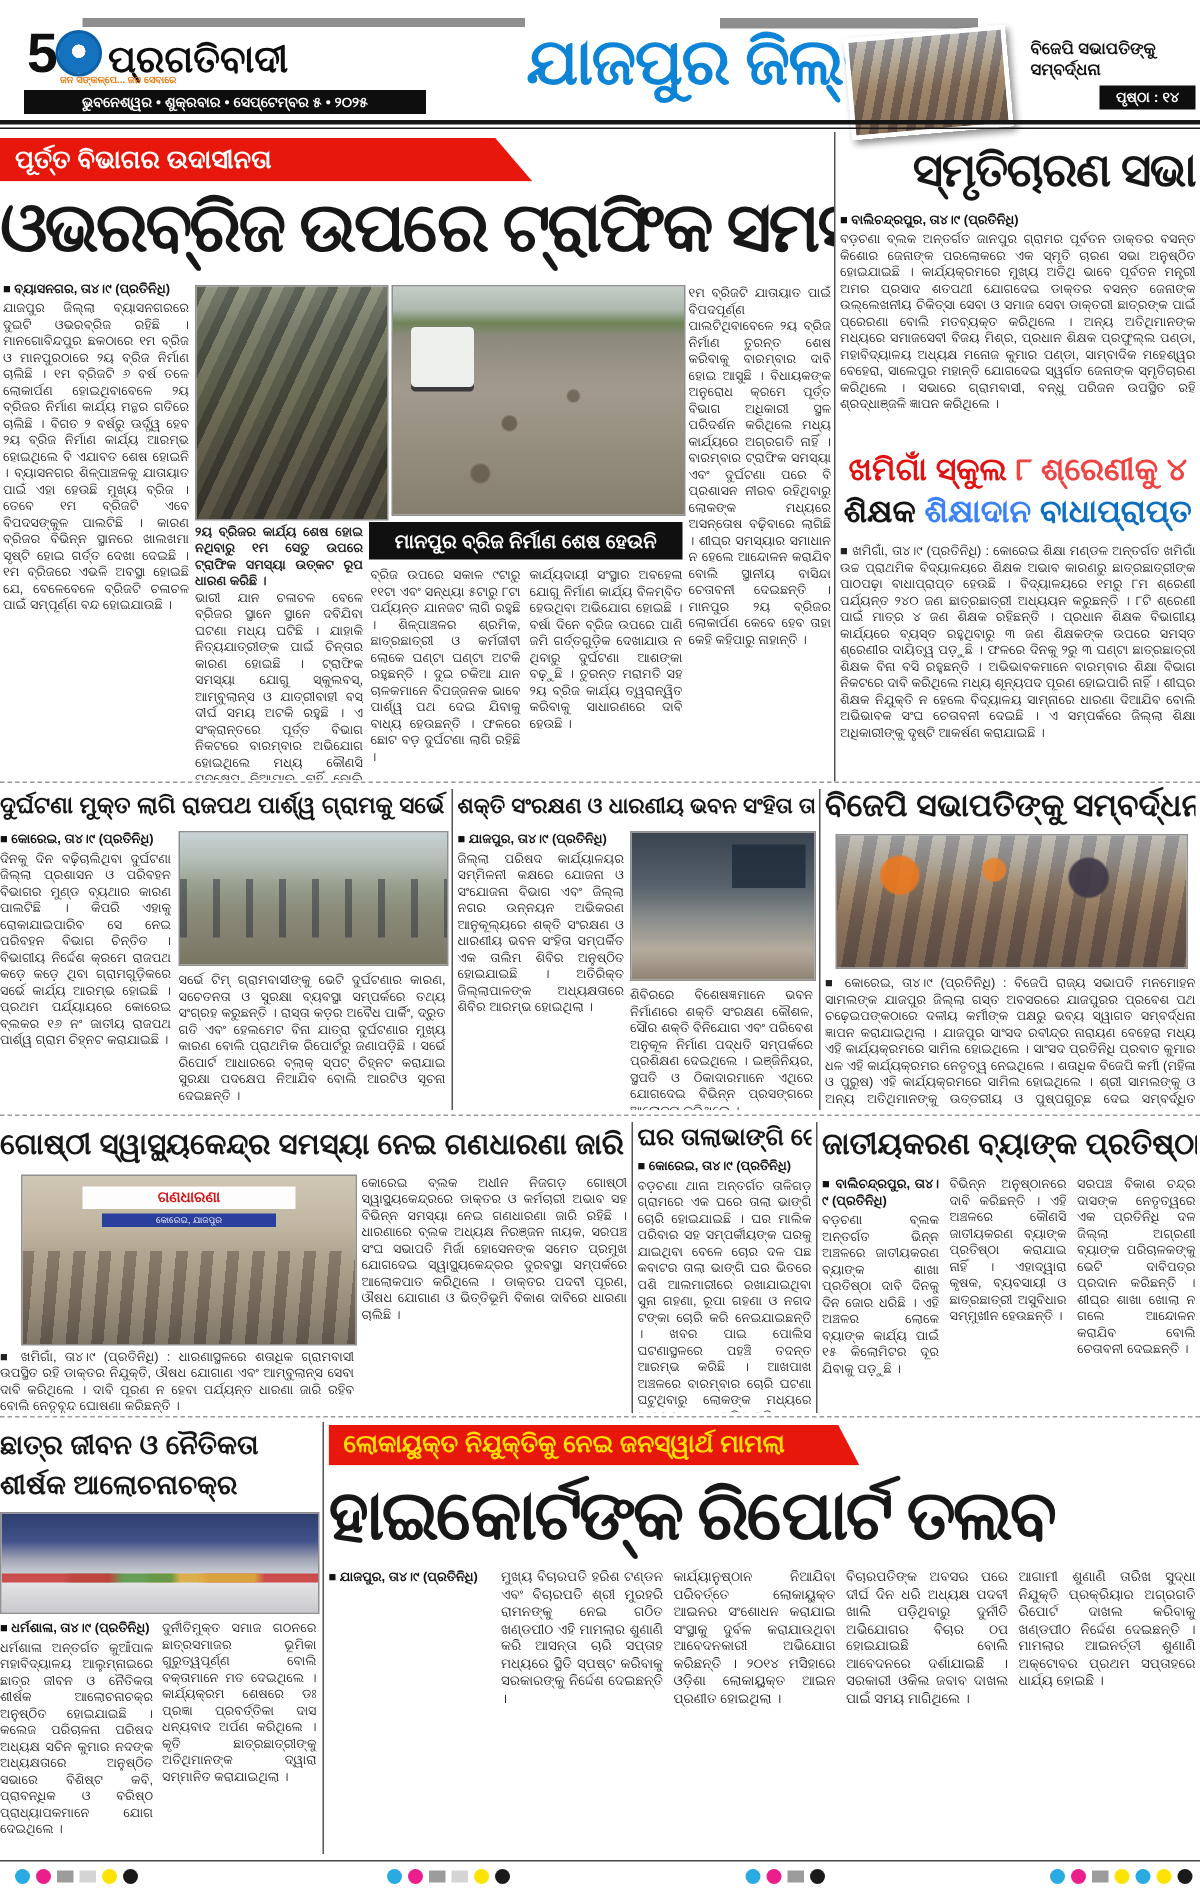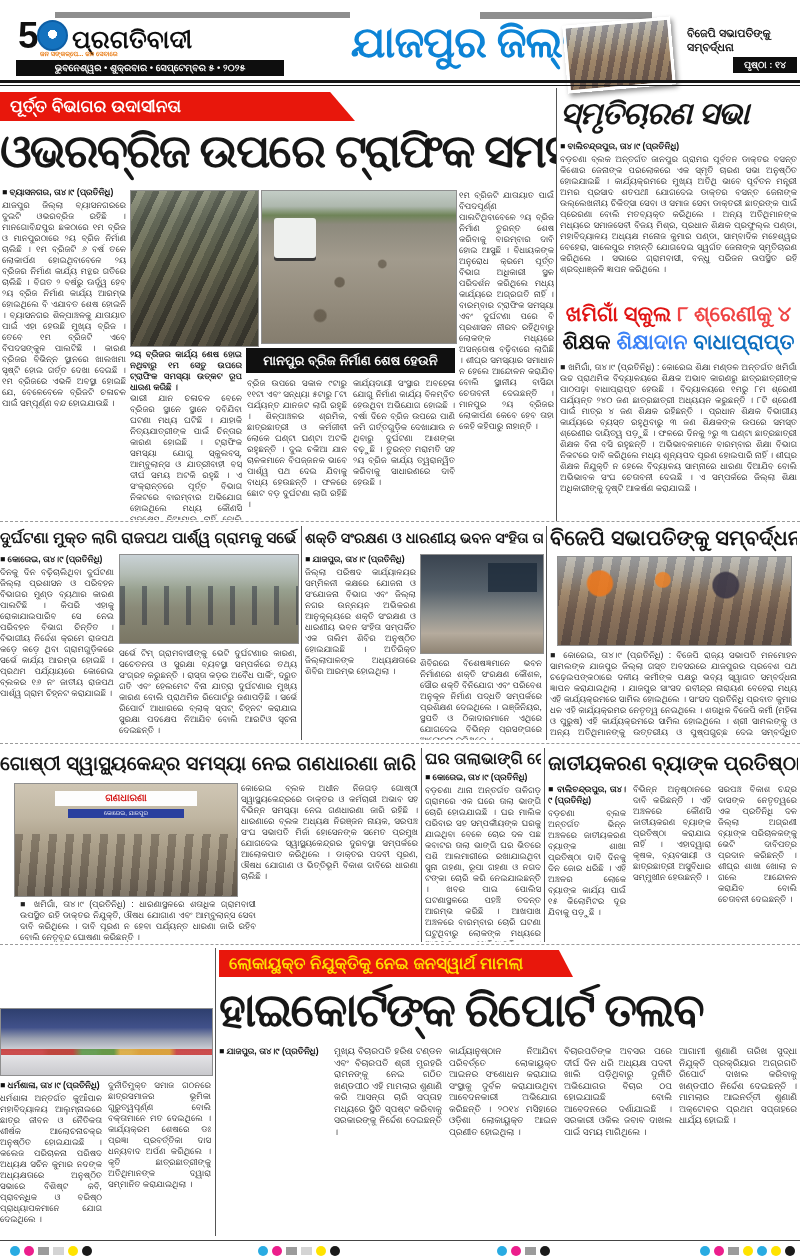--- a/index.html
+++ b/index.html
@@ -114,21 +114,21 @@
   <div class="col" style="left:130px;top:349px;width:112px;height:171px;">
     <div style="font-weight:bold;">୨ୟ ବ୍ରିଜର କାର୍ଯ୍ୟ ଶେଷ ହୋଇ ନଥିବାରୁ ୧ମ ସେତୁ ଉପରେ ଟ୍ରାଫିକ ସମସ୍ୟା ଉତ୍କଟ ରୂପ ଧାରଣ କରିଛି ।</div>
     <span>ଭାରୀ ଯାନ ଚଳାଚଳ ବେଳେ ବ୍ରିଜର ସ୍ଥାନେ ସ୍ଥାନେ ଦବିଯିବା ଘଟଣା ମଧ୍ୟ ଘଟିଛି । ଯାହାକି ନିତ୍ୟଯାତ୍ରୀଙ୍କ ପାଇଁ ଚିନ୍ତାର କାରଣ ହୋଇଛି । ଟ୍ରାଫିକ ସମସ୍ୟା ଯୋଗୁ ସ୍କୁଲବସ୍, ଆମ୍ବୁଲାନ୍ସ ଓ ଯାତ୍ରୀବାହୀ ବସ୍ ଦୀର୍ଘ ସମୟ ଅଟକି ରହୁଛି । ଏ ସଂକ୍ରାନ୍ତରେ ପୂର୍ତ୍ତ ବିଭାଗ ନିକଟରେ ବାରମ୍ବାର ଅଭିଯୋଗ ହୋଇଥିଲେ ମଧ୍ୟ କୌଣସି ପଦକ୍ଷେପ ନିଆଯାଉ ନାହିଁ ବୋଲି ସ୍ଥାନୀୟ ଲୋକେ ଅଭିଯୋଗ କରିଛନ୍ତି ।</span>
   </div>
   <div class="col" style="left:247px;top:378px;width:100px;height:142px;">ବ୍ରିଜ ଉପରେ ସକାଳ ୯ଟାରୁ ୧୧ଟା ଏବଂ ସନ୍ଧ୍ୟା ୫ଟାରୁ ୮ଟା ପର୍ଯ୍ୟନ୍ତ ଯାନଜଟ ଲାଗି ରହୁଛି । ଶିଳ୍ପାଞ୍ଚଳର ଶ୍ରମିକ, ଛାତ୍ରଛାତ୍ରୀ ଓ କର୍ମଜୀବୀ ଲୋକେ ଘଣ୍ଟା ଘଣ୍ଟା ଅଟକି ରହୁଛନ୍ତି । ଦୁଇ ଚକିଆ ଯାନ ଚାଳକମାନେ ବିପଜ୍ଜନକ ଭାବେ ପାର୍ଶ୍ୱ ପଥ ଦେଇ ଯିବାକୁ ବାଧ୍ୟ ହେଉଛନ୍ତି । ଫଳରେ ଛୋଟ ବଡ଼ ଦୁର୍ଘଟଣା ଲାଗି ରହିଛି ।</div>
   <div class="col" style="left:353px;top:378px;width:102px;height:142px;">କାର୍ଯ୍ୟଦାୟୀ ସଂସ୍ଥାର ଅବହେଳା ଯୋଗୁ ନିର୍ମାଣ କାର୍ଯ୍ୟ ବିଳମ୍ବିତ ହେଉଥିବା ଅଭିଯୋଗ ହୋଇଛି । ବର୍ଷା ଦିନେ ବ୍ରିଜ ଉପରେ ପାଣି ଜମି ଗର୍ତ୍ତଗୁଡ଼ିକ ଦେଖାଯାଉ ନ ଥିବାରୁ ଦୁର୍ଘଟଣା ଆଶଙ୍କା ବଢ଼ୁଛି । ତୁରନ୍ତ ମରାମତି ସହ ୨ୟ ବ୍ରିଜ କାର୍ଯ୍ୟ ତ୍ୱରାନ୍ୱିତ କରିବାକୁ ସାଧାରଣରେ ଦାବି ହେଉଛି ।</div>
   <div class="col" style="left:459px;top:190px;width:95px;height:330px;">୧ମ ବ୍ରିଜଟି ଯାତାୟାତ ପାଇଁ ବିପଦପୂର୍ଣ୍ଣ ପାଲଟିଥିବାବେଳେ ୨ୟ ବ୍ରିଜ ନିର୍ମାଣ ତୁରନ୍ତ ଶେଷ କରିବାକୁ ବାରମ୍ବାର ଦାବି ହୋଇ ଆସୁଛି । ବିଧାୟକଙ୍କ ଅନୁରୋଧ କ୍ରମେ ପୂର୍ତ୍ତ ବିଭାଗ ଅଧିକାରୀ ସ୍ଥଳ ପରିଦର୍ଶନ କରିଥିଲେ ମଧ୍ୟ କାର୍ଯ୍ୟରେ ଅଗ୍ରଗତି ନାହିଁ । ବାରମ୍ବାର ଟ୍ରାଫିକ ସମସ୍ୟା ଏବଂ ଦୁର୍ଘଟଣା ପରେ ବି ପ୍ରଶାସନ ନୀରବ ରହିଥିବାରୁ ଲୋକଙ୍କ ମଧ୍ୟରେ ଅସନ୍ତୋଷ ବଢ଼ିବାରେ ଲାଗିଛି । ଶୀଘ୍ର ସମସ୍ୟାର ସମାଧାନ ନ ହେଲେ ଆନ୍ଦୋଳନ କରାଯିବ ବୋଲି ସ୍ଥାନୀୟ ବାସିନ୍ଦା ଚେତାବନୀ ଦେଇଛନ୍ତି । ମାନପୁର ୨ୟ ବ୍ରିଜର ଲୋକାର୍ପଣ କେବେ ହେବ ତାହା କେହି କହିପାରୁ ନାହାନ୍ତି ।</div>
 
   <div class="rule-v" style="left:556px;top:88px;height:433px;"></div>
 
-  <div class="h" style="left:560px;top:92px;width:237px;height:44px;font-size:31px;line-height:44px;text-align:left;letter-spacing:-1px;white-space:nowrap;font-style:italic;">ସ୍ମୃତିଚାରଣ ସଭା</div>
+  <div class="h" style="left:560px;top:92px;width:237px;height:44px;font-size:31px;line-height:44px;text-align:right;letter-spacing:-1px;white-space:nowrap;">ସ୍ମୃତିଚାରଣ ସଭା</div>
   <div class="byline abs" style="left:560px;top:141px;width:237px;">■ ବାଲିଚନ୍ଦ୍ରପୁର, ତା୪।୯ (ପ୍ରତିନିଧି)</div>
   <div class="col" style="left:560px;top:154px;width:237px;height:142px;">ବଡ଼ଚଣା ବ୍ଲକ ଅନ୍ତର୍ଗତ ଜାନପୁର ଗ୍ରାମର ପୂର୍ବତନ ଡାକ୍ତର ବସନ୍ତ କିଶୋର ଜେନାଙ୍କ ପରଲୋକରେ ଏକ ସ୍ମୃତି ଚାରଣ ସଭା ଅନୁଷ୍ଠିତ ହୋଇଯାଇଛି । କାର୍ଯ୍ୟକ୍ରମରେ ମୁଖ୍ୟ ଅତିଥି ଭାବେ ପୂର୍ବତନ ମନ୍ତ୍ରୀ ଅମର ପ୍ରସାଦ ଶତପଥୀ ଯୋଗଦେଇ ଡାକ୍ତର ବସନ୍ତ ଜେନାଙ୍କ ଉଲ୍ଲେଖନୀୟ ଚିକିତ୍ସା ସେବା ଓ ସମାଜ ସେବା ଡାକ୍ତରୀ ଛାତ୍ରଙ୍କ ପାଇଁ ପ୍ରେରଣା ବୋଲି ମତବ୍ୟକ୍ତ କରିଥିଲେ । ଅନ୍ୟ ଅତିଥିମାନଙ୍କ ମଧ୍ୟରେ ସମାଜସେବୀ ବିଜୟ ମିଶ୍ର, ପ୍ରଧାନ ଶିକ୍ଷକ ପ୍ରଫୁଲ୍ଲ ପଣ୍ଡା, ମହାବିଦ୍ୟାଳୟ ଅଧ୍ୟକ୍ଷ ମନୋଜ କୁମାର ପଣ୍ଡା, ସାମ୍ବାଦିକ ମହେଶ୍ୱର ବେହେରା, ସାଲେପୁର ମହାନ୍ତି ଯୋଗଦେଇ ସ୍ୱର୍ଗତ ଜେନାଙ୍କ ସ୍ମୃତିଚାରଣ କରିଥିଲେ । ସଭାରେ ଗ୍ରାମବାସୀ, ବନ୍ଧୁ ପରିଜନ ଉପସ୍ଥିତ ରହି ଶ୍ରଦ୍ଧାଞ୍ଜଳି ଜ୍ଞାପନ କରିଥିଲେ ।</div>
 
   <div class="h" style="left:560px;top:300px;width:237px;height:58px;font-size:21px;line-height:28px;text-align:center;white-space:nowrap;">
     <div>
       <span style="color:#e01313;">ଖମିଗାଁ ସ୍କୁଲ</span>
       <span style="color:#ef4444;">୮ ଶ୍ରେଣୀକୁ ୪</span>
     </div>
     <div>
       <span style="color:#141414;">ଶିକ୍ଷକ</span>
@@ -165,21 +165,21 @@
   <div class="col" style="left:550px;top:650px;width:247px;height:90px;">■ କୋରେଇ, ତା୪।୯ (ପ୍ରତିନିଧି) : ବିଜେପି ରାଜ୍ୟ ସଭାପତି ମନମୋହନ ସାମଲଙ୍କ ଯାଜପୁର ଜିଲ୍ଲା ଗସ୍ତ ଅବସରରେ ଯାଜପୁରର ପ୍ରବେଶ ପଥ ଚଢ଼େଇପଙ୍କଠାରେ ଦଳୀୟ କର୍ମୀଙ୍କ ପକ୍ଷରୁ ଭବ୍ୟ ସ୍ୱାଗତ ସମ୍ବର୍ଦ୍ଧନା ଜ୍ଞାପନ କରାଯାଇଥିଲା । ଯାଜପୁର ସାଂସଦ ରବୀନ୍ଦ୍ର ନାରାୟଣ ବେହେରା ମଧ୍ୟ ଏହି କାର୍ଯ୍ୟକ୍ରମରେ ସାମିଲ ହୋଇଥିଲେ । ସାଂସଦ ପ୍ରତିନିଧି ପ୍ରବାତ କୁମାର ଧଳ ଏହି କାର୍ଯ୍ୟକ୍ରମର ନେତୃତ୍ୱ ନେଇଥିଲେ । ଶତାଧିକ ବିଜେପି କର୍ମୀ (ମହିଳା ଓ ପୁରୁଷ) ଏହି କାର୍ଯ୍ୟକ୍ରମରେ ସାମିଲ ହୋଇଥିଲେ । ଶ୍ରୀ ସାମଲଙ୍କୁ ଓ ଅନ୍ୟ ଅତିଥିମାନଙ୍କୁ ଉତ୍ତରୀୟ ଓ ପୁଷ୍ପଗୁଚ୍ଛ ଦେଇ ସମ୍ବର୍ଦ୍ଧିତ କରାଯାଇଥିଲା ।</div>
 
   <div class="rule-h-dash" style="left:0;top:743px;width:800px;"></div>
 
   <div class="h" style="left:0;top:748px;width:418px;height:30px;font-size:19.5px;line-height:30px;white-space:nowrap;">ଗୋଷ୍ଠୀ ସ୍ୱାସ୍ଥ୍ୟକେନ୍ଦ୍ର ସମସ୍ୟା ନେଇ ଗଣଧାରଣା ଜାରି</div>
   <div class="photo ph-dharna" style="left:14px;top:783px;width:222px;height:112px;">
     <div style="position:absolute;left:18%;top:6%;width:64%;height:15px;background:#fdfdfd;display:flex;align-items:center;justify-content:center;font-size:10px;font-weight:800;color:#d41414;">ଗଣଧାରଣା</div>
     <div style="position:absolute;left:24%;top:22%;width:52%;height:9px;background:#2a3f9e;display:flex;align-items:center;justify-content:center;font-size:6px;color:#fff;">କୋରେଇ, ଯାଜପୁର</div>
   </div>
   <div class="col" style="left:241px;top:783px;width:177px;height:159px;">କୋରେଇ ବ୍ଲକ ଅଧୀନ ନିଜଗଡ଼ ଗୋଷ୍ଠୀ ସ୍ୱାସ୍ଥ୍ୟକେନ୍ଦ୍ରରେ ଡାକ୍ତର ଓ କର୍ମଚାରୀ ଅଭାବ ସହ ବିଭିନ୍ନ ସମସ୍ୟା ନେଇ ଗଣଧାରଣା ଜାରି ରହିଛି । ଧାରଣାରେ ବ୍ଲକ ଅଧ୍ୟକ୍ଷ ନିରଞ୍ଜନ ନାୟକ, ସରପଞ୍ଚ ସଂଘ ସଭାପତି ମିର୍ଜା ହୋସେନଙ୍କ ସମେତ ପ୍ରମୁଖ ଯୋଗଦେଇ ସ୍ୱାସ୍ଥ୍ୟକେନ୍ଦ୍ରର ଦୁରବସ୍ଥା ସମ୍ପର୍କରେ ଆଲୋକପାତ କରିଥିଲେ । ଡାକ୍ତର ପଦବୀ ପୂରଣ, ଔଷଧ ଯୋଗାଣ ଓ ଭିତ୍ତିଭୂମି ବିକାଶ ଦାବିରେ ଧାରଣା ଚାଲିଛି ।</div>
-  <div class="col" style="left:0;top:899px;width:236px;height:43px;padding-left:20px;">■ ଖମିଗାଁ, ତା୪।୯ (ପ୍ରତିନିଧି) : ଧାରଣାସ୍ଥଳରେ ଶତାଧିକ ଗ୍ରାମବାସୀ ଉପସ୍ଥିତ ରହି ଡାକ୍ତର ନିଯୁକ୍ତି, ଔଷଧ ଯୋଗାଣ ଏବଂ ଆମ୍ବୁଲାନ୍ସ ସେବା ଦାବି କରିଥିଲେ । ଦାବି ପୂରଣ ନ ହେବା ପର୍ଯ୍ୟନ୍ତ ଧାରଣା ଜାରି ରହିବ ବୋଲି ନେତୃବୃନ୍ଦ ଘୋଷଣା କରିଛନ୍ତି ।</div>
+  <div class="col" style="left:0;top:899px;width:236px;height:43px;">■ ଖମିଗାଁ, ତା୪।୯ (ପ୍ରତିନିଧି) : ଧାରଣାସ୍ଥଳରେ ଶତାଧିକ ଗ୍ରାମବାସୀ ଉପସ୍ଥିତ ରହି ଡାକ୍ତର ନିଯୁକ୍ତି, ଔଷଧ ଯୋଗାଣ ଏବଂ ଆମ୍ବୁଲାନ୍ସ ସେବା ଦାବି କରିଥିଲେ । ଦାବି ପୂରଣ ନ ହେବା ପର୍ଯ୍ୟନ୍ତ ଧାରଣା ଜାରି ରହିବ ବୋଲି ନେତୃବୃନ୍ଦ ଘୋଷଣା କରିଛନ୍ତି ।</div>
 
   <div class="rule-v" style="left:421px;top:748px;height:194px;"></div>
 
   <div class="h" style="left:425px;top:749px;width:116px;height:20px;font-size:16px;line-height:20px;white-space:nowrap;">ଘର ତାଲାଭାଙ୍ଗି ଚୋରି</div>
   <div class="col" style="left:425px;top:772px;width:116px;height:170px;">
     <div class="byline">■ କୋରେଇ, ତା୪।୯ (ପ୍ରତିନିଧି)</div>
     <span>ବଡ଼ଚଣା ଥାନା ଅନ୍ତର୍ଗତ ତାଳିଗଡ଼ ଗ୍ରାମରେ ଏକ ଘରେ ତାଲା ଭାଙ୍ଗି ଚୋରି ହୋଇଯାଇଛି । ଘର ମାଲିକ ପରିବାର ସହ ସମ୍ପର୍କୀୟଙ୍କ ଘରକୁ ଯାଇଥିବା ବେଳେ ଚୋର ଦଳ ପଛ କବାଟର ତାଲା ଭାଙ୍ଗି ଘର ଭିତରେ ପଶି ଆଲମାରୀରେ ରଖାଯାଇଥିବା ସୁନା ଗହଣା, ରୂପା ଗହଣା ଓ ନଗଦ ଟଙ୍କା ଚୋରି କରି ନେଇଯାଇଛନ୍ତି । ଖବର ପାଇ ପୋଲିସ ଘଟଣାସ୍ଥଳରେ ପହଞ୍ଚି ତଦନ୍ତ ଆରମ୍ଭ କରିଛି । ଆଖପାଖ ଅଞ୍ଚଳରେ ବାରମ୍ବାର ଚୋରି ଘଟଣା ଘଟୁଥିବାରୁ ଲୋକଙ୍କ ମଧ୍ୟରେ ଆତଙ୍କ ଖେଳିଯାଇଛି । ରାତ୍ରିକାଳୀନ ପେଟ୍ରୋଲିଂ ବ୍ୟବସ୍ଥା ଜୋରଦାର କରିବାକୁ ଗ୍ରାମବାସୀ ଦାବି କରିଛନ୍ତି । ପୋଲିସ କୁକୁର ସହାୟତାରେ ଚୋରଙ୍କ ସନ୍ଧାନ ଚାଲିଛି ।</span>
   </div>
 
   <div class="rule-v" style="left:544px;top:748px;height:194px;"></div>
@@ -187,20 +187,24 @@
   <div class="h" style="left:548px;top:748px;width:250px;height:30px;font-size:20px;line-height:30px;text-align:center;white-space:nowrap;">ଜାତୀୟକରଣ ବ୍ୟାଙ୍କ ପ୍ରତିଷ୍ଠା ଦାବି</div>
   <div class="col" style="left:548px;top:784px;width:78px;height:158px;">
     <div class="byline">■ ବାଲିଚନ୍ଦ୍ରପୁର, ତା୪।୯ (ପ୍ରତିନିଧି)</div>
     <span>ବଡ଼ଚଣା ବ୍ଲକ ଅନ୍ତର୍ଗତ ଭିନ୍ନ ଅଞ୍ଚଳରେ ଜାତୀୟକରଣ ବ୍ୟାଙ୍କ ଶାଖା ପ୍ରତିଷ୍ଠା ଦାବି ଦିନକୁ ଦିନ ଜୋର ଧରିଛି । ଏହି ଅଞ୍ଚଳର ଲୋକେ ବ୍ୟାଙ୍କ କାର୍ଯ୍ୟ ପାଇଁ ୧୫ କିଲୋମିଟର ଦୂର ଯିବାକୁ ପଡ଼ୁଛି ।</span>
   </div>
   <div class="col" style="left:633px;top:784px;width:78px;height:158px;">ବିଭିନ୍ନ ଅନୁଷ୍ଠାନରେ ଦାବି କରିଛନ୍ତି । ଏହି ଅଞ୍ଚଳରେ କୌଣସି ଜାତୀୟକରଣ ବ୍ୟାଙ୍କ ପ୍ରତିଷ୍ଠା କରାଯାଇ ନାହିଁ । ଏହାଦ୍ୱାରା କୃଷକ, ବ୍ୟବସାୟୀ ଓ ଛାତ୍ରଛାତ୍ରୀ ଅସୁବିଧାର ସମ୍ମୁଖୀନ ହେଉଛନ୍ତି ।</div>
   <div class="col" style="left:718px;top:784px;width:79px;height:158px;">ସରପଞ୍ଚ ବିକାଶ ଚନ୍ଦ୍ର ଦାସଙ୍କ ନେତୃତ୍ୱରେ ଏକ ପ୍ରତିନିଧି ଦଳ ଜିଲ୍ଲା ଅଗ୍ରଣୀ ବ୍ୟାଙ୍କ ପରିଚାଳକଙ୍କୁ ଭେଟି ଦାବିପତ୍ର ପ୍ରଦାନ କରିଛନ୍ତି । ଶୀଘ୍ର ଶାଖା ଖୋଲା ନ ଗଲେ ଆନ୍ଦୋଳନ କରାଯିବ ବୋଲି ଚେତାବନୀ ଦେଇଛନ୍ତି ।</div>
 
   <div class="rule-h-dash" style="left:0;top:944px;width:800px;"></div>
 
+  <div class="h" style="left:0;top:950px;width:212px;height:54px;font-size:18px;line-height:27px;white-space:nowrap;">
+    <div>ଛାତ୍ର ଜୀବନ ଓ ନୈତିକତା</div>
+    <div>ଶୀର୍ଷକ ଆଲୋଚନାଚକ୍ର</div>
+  </div>
   <div class="photo ph-seminar" style="left:0;top:1008px;width:211px;height:66px;"></div>
   <div class="col" style="left:0;top:1080px;width:102px;height:156px;">
     <div class="byline">■ ଧର୍ମଶାଳା, ତା୪।୯ (ପ୍ରତିନିଧି)</div>
     <span>ଧର୍ମଶାଳା ଅନ୍ତର୍ଗତ କୁଆଁପାଳ ମହାବିଦ୍ୟାଳୟ ଆଲୁମ୍ନାଇରେ ଛାତ୍ର ଜୀବନ ଓ ନୈତିକତା ଶୀର୍ଷକ ଆଲୋଚନାଚକ୍ର ଅନୁଷ୍ଠିତ ହୋଇଯାଇଛି । କଲେଜ ପରିଚାଳନା ପରିଷଦ ଅଧ୍ୟକ୍ଷ ସଚିନ କୁମାର ନଦଙ୍କ ଅଧ୍ୟକ୍ଷତାରେ ଅନୁଷ୍ଠିତ ସଭାରେ ବିଶିଷ୍ଟ କବି, ପ୍ରାବନ୍ଧିକ ଓ ବରିଷ୍ଠ ପ୍ରାଧ୍ୟାପକମାନେ ଯୋଗ ଦେଇଥିଲେ ।</span>
   </div>
   <div class="col" style="left:108px;top:1080px;width:103px;height:156px;">ଦୁର୍ନୀତିମୁକ୍ତ ସମାଜ ଗଠନରେ ଛାତ୍ରସମାଜର ଭୂମିକା ଗୁରୁତ୍ୱପୂର୍ଣ୍ଣ ବୋଲି ବକ୍ତାମାନେ ମତ ଦେଇଥିଲେ । କାର୍ଯ୍ୟକ୍ରମ ଶେଷରେ ଡଃ ପ୍ରଜ୍ଞା ପ୍ରବର୍ତ୍ତିକା ଦାସ ଧନ୍ୟବାଦ ଅର୍ପଣ କରିଥିଲେ । କୃତି ଛାତ୍ରଛାତ୍ରୀଙ୍କୁ ଅତିଥିମାନଙ୍କ ଦ୍ୱାରା ସମ୍ମାନିତ କରାଯାଇଥିଲା ।</div>
 
   <div class="rule-v" style="left:215px;top:948px;height:288px;"></div>
 
   <div class="kicker" style="left:219px;top:950px;width:344px;height:27px;font-size:16.5px;color:#ffdf00;clip-path:polygon(0 0,96% 0,100% 100%,0 100%);">ଲୋକାୟୁକ୍ତ ନିଯୁକ୍ତିକୁ ନେଇ ଜନସ୍ୱାର୍ଥ ମାମଲା</div>

